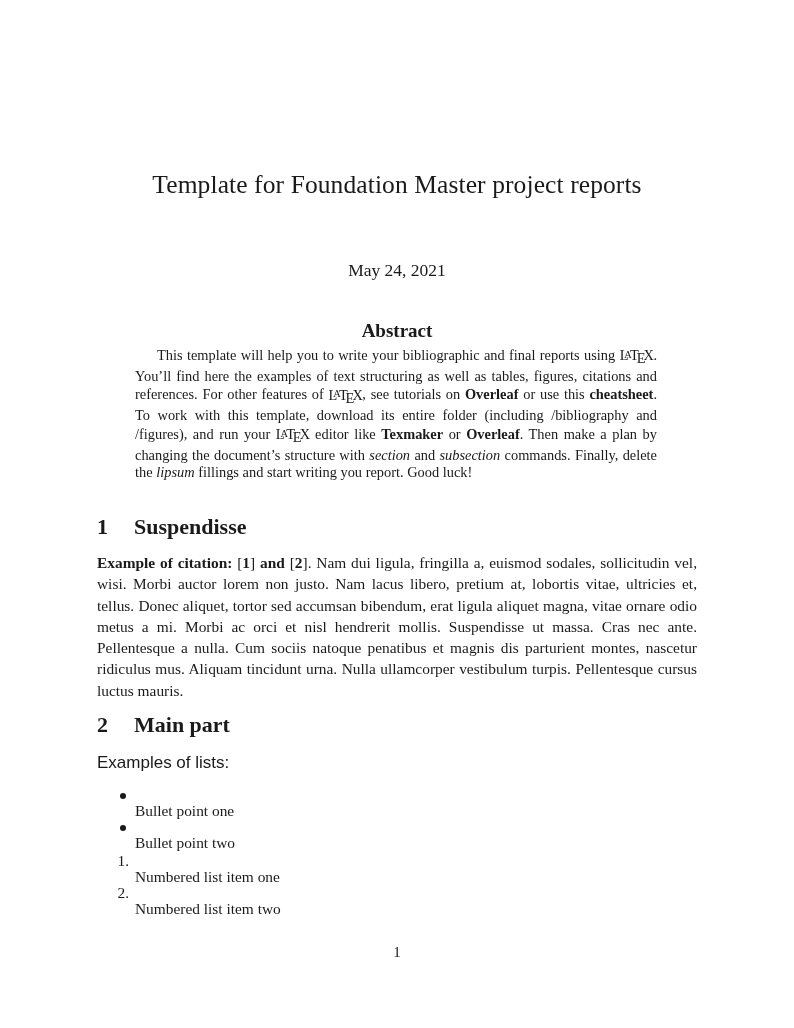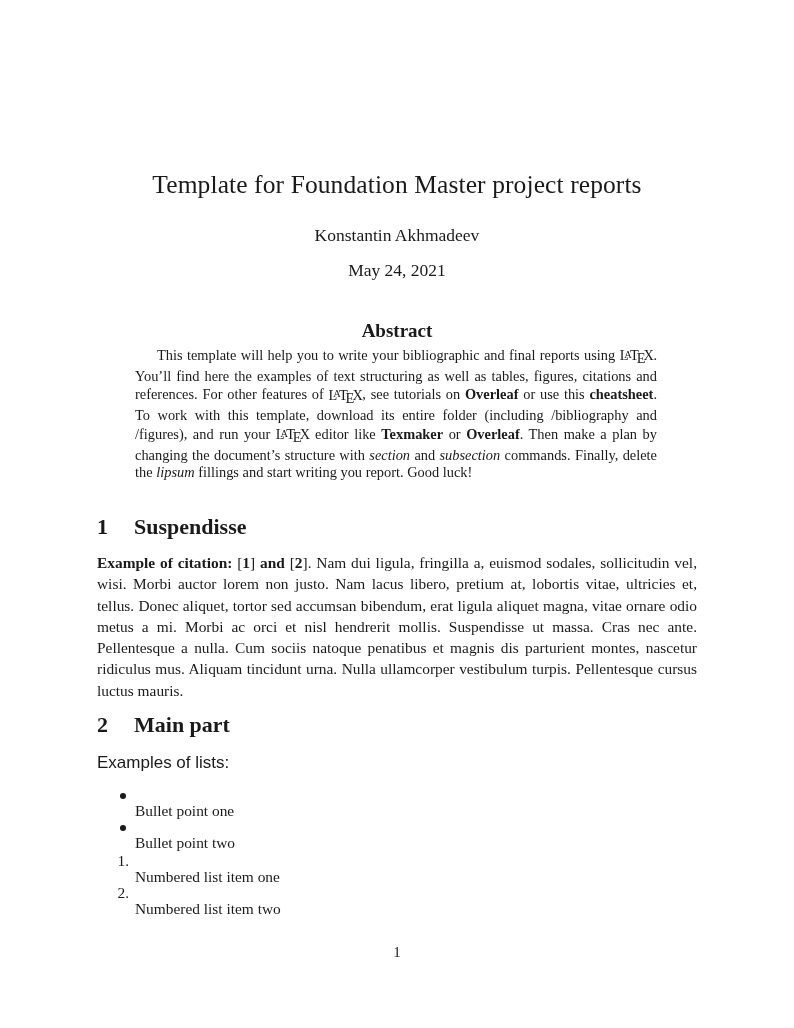--- a/index.html
+++ b/index.html
@@ -64,21 +64,20 @@
     }
     b { font-weight: bold; }
     i { font-style: italic; }
   </style>
 </head>
 <body>
 
 <div class="page">
 
   <div class="title">Template for Foundation Master project reports</div>
-  <div class="author">Konstantin Akhmadeev</div>
   <div class="date">May 24, 2021</div>
 
   <div class="abstract-heading">Abstract</div>
   <div class="abstract"><span>This template will help you to write your bibliographic and final reports using </span><span class="latex">L<span class="a">A</span>T<span class="e">E</span>X</span><span>. You’ll find here the examples of text structuring as well as tables, figures, citations and references. For other features of </span><span class="latex">L<span class="a">A</span>T<span class="e">E</span>X</span><span>, see tutorials on </span><b>Overleaf</b><span> or use this </span><b>cheatsheet</b><span>. To work with this template, download its entire folder (including /bibliography and /figures), and run your </span><span class="latex">L<span class="a">A</span>T<span class="e">E</span>X</span><span> editor like </span><b>Texmaker</b><span> or </span><b>Overleaf</b><span>. Then make a plan by changing the document’s structure with </span><i>section</i><span> and </span><i>subsection</i><span> commands. Finally, delete the </span><i>lipsum</i><span> fillings and start writing you report. Good luck!</span></div>
 
   <div class="section-heading sec1"><span class="num">1</span><span>Suspendisse</span></div>
 
   <div class="body-para"><b>Example of citation: </b>[<b>1</b>]<b> and </b>[<b>2</b>]<span>. Nam dui ligula, fringilla a, euismod sodales, sollicitudin vel, wisi. Morbi auctor lorem non justo. Nam lacus libero, pretium at, lobortis vitae, ultricies et, tellus. Donec aliquet, tortor sed accumsan bibendum, erat ligula aliquet magna, vitae ornare odio metus a mi. Morbi ac orci et nisl hendrerit mollis. Suspendisse ut massa. Cras nec ante. Pellentesque a nulla. Cum sociis natoque penatibus et magnis dis parturient montes, nascetur ridiculus mus. Aliquam tincidunt urna. Nulla ullamcorper vestibulum turpis. Pellentesque cursus luctus mauris.</span></div>
 
   <div class="section-heading sec2"><span class="num">2</span><span>Main part</span></div>

